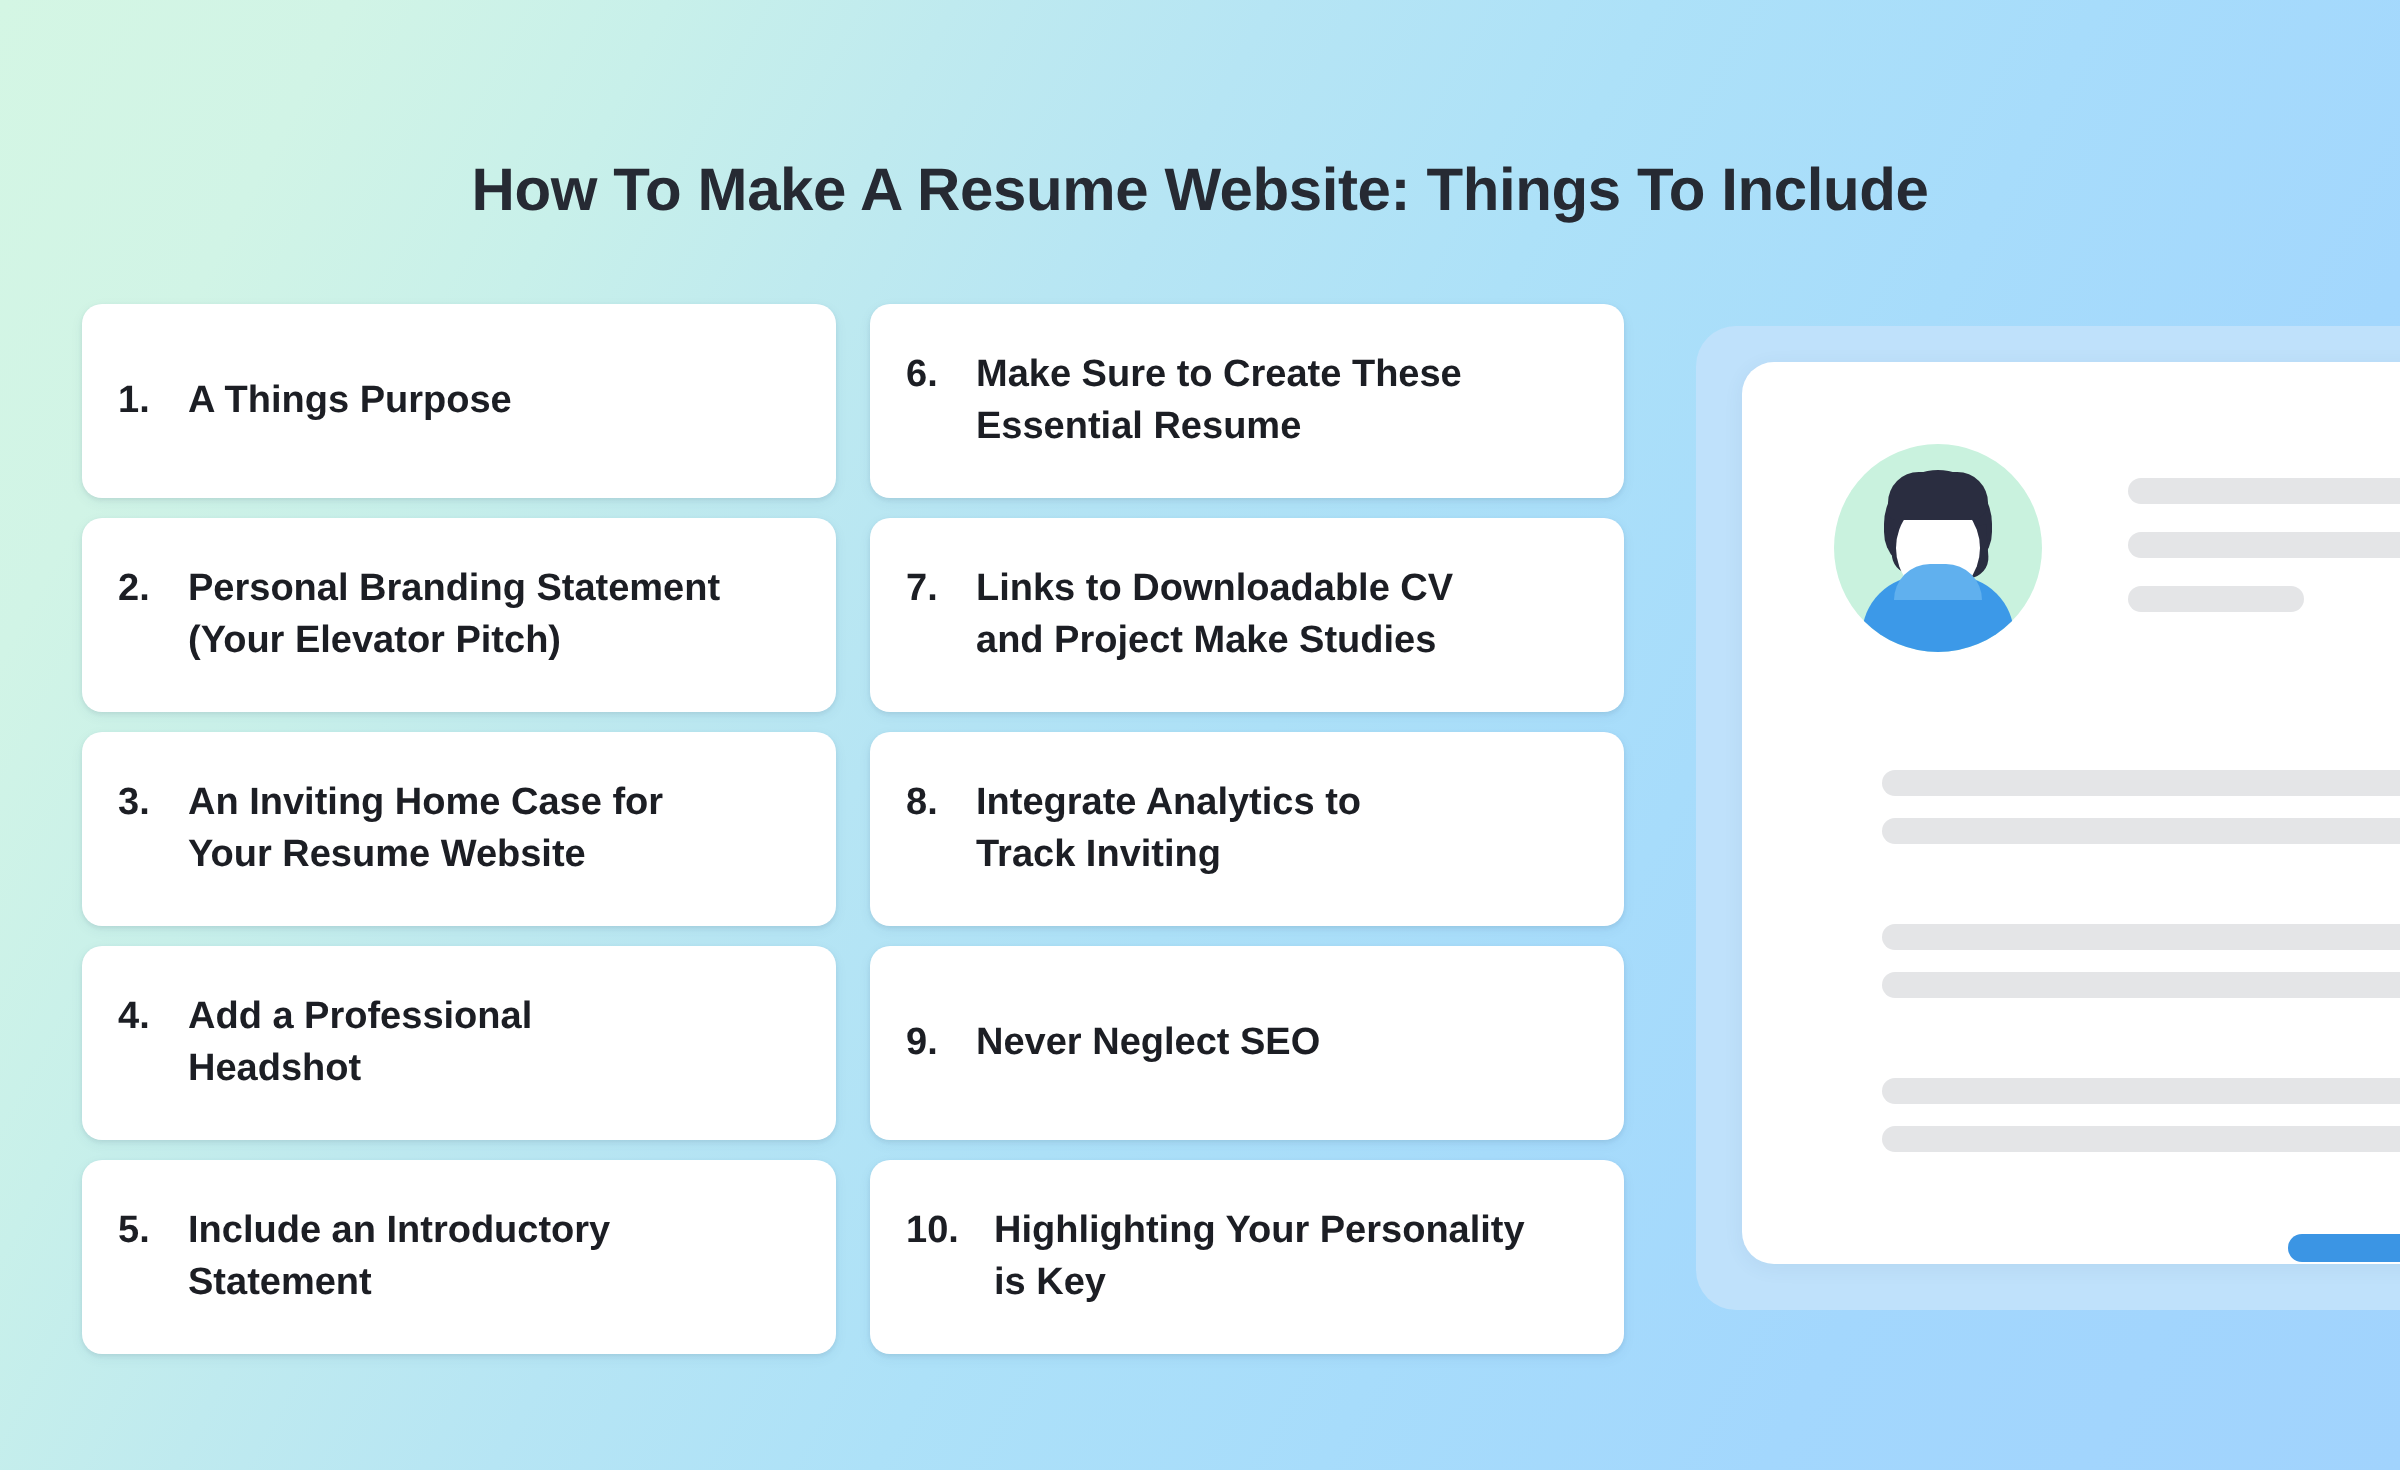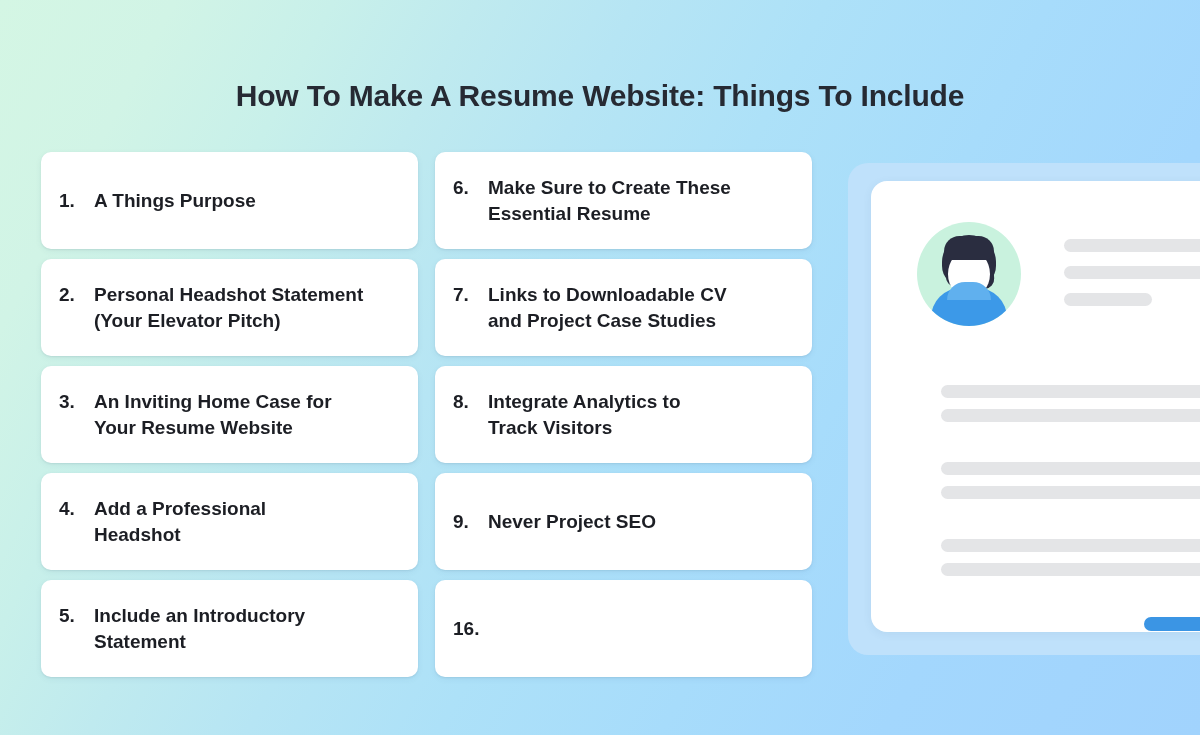--- a/index.html
+++ b/index.html
@@ -269,75 +269,77 @@
       <div class="item-row">
         <span class="item-number">6.</span>
         <span class="item-label">Make Sure to Create These
 Essential Resume</span>
       </div>
     </div>
 
     <div class="list-card">
       <div class="item-row">
         <span class="item-number">2.</span>
-        <span class="item-label">Personal Headshot Statement
+        <span class="item-label">Personal Branding Statement
 (Your Elevator Pitch)</span>
       </div>
     </div>
 
     <div class="list-card">
       <div class="item-row">
         <span class="item-number">7.</span>
         <span class="item-label">Links to Downloadable CV
-and Project Case Studies</span>
+and Project Make Studies</span>
       </div>
     </div>
 
     <div class="list-card">
       <div class="item-row">
         <span class="item-number">3.</span>
         <span class="item-label">An Inviting Home Case for
 Your Resume Website</span>
       </div>
     </div>
 
     <div class="list-card">
       <div class="item-row">
         <span class="item-number">8.</span>
         <span class="item-label">Integrate Analytics to
-Track Visitors</span>
+Track Inviting</span>
       </div>
     </div>
 
     <div class="list-card">
       <div class="item-row">
         <span class="item-number">4.</span>
         <span class="item-label">Add a Professional
 Headshot</span>
       </div>
     </div>
 
     <div class="list-card">
       <div class="item-row">
         <span class="item-number">9.</span>
-        <span class="item-label">Never Project SEO</span>
+        <span class="item-label">Never Neglect SEO</span>
       </div>
     </div>
 
     <div class="list-card">
       <div class="item-row">
         <span class="item-number">5.</span>
         <span class="item-label">Include an Introductory
 Statement</span>
       </div>
     </div>
 
     <div class="list-card wide-num">
       <div class="item-row">
-        <span class="item-number">16.</span>
+        <span class="item-number">10.</span>
+        <span class="item-label">Highlighting Your Personality
+is Key</span>
       </div>
     </div>
 
   </div>
 
   <div class="illustration">
     <div class="browser-card">
 
       <div class="avatar">
         <div class="hair"></div>

